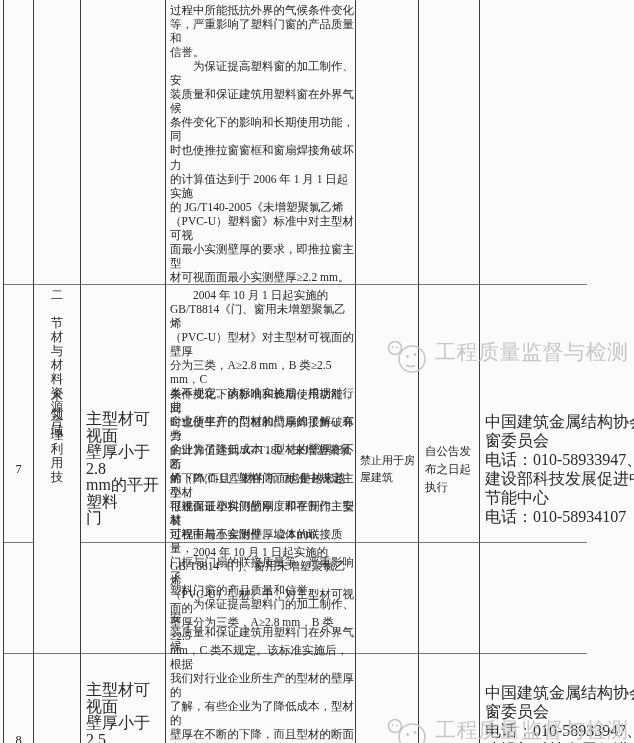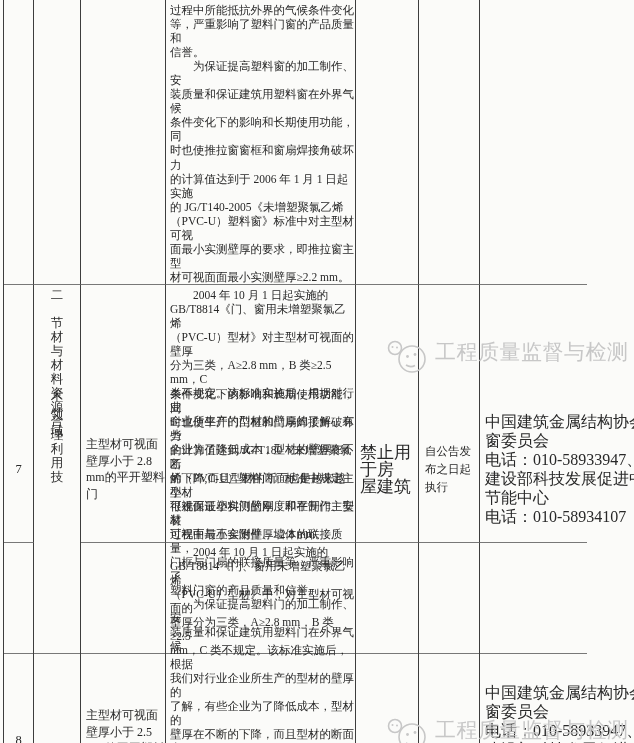--- a/index.html
+++ b/index.html
@@ -36,26 +36,26 @@
     text-align:center;font-size:12.5px;
   }
   .cat{
     vertical-align:top;text-align:center;
     font-size:12.5px;line-height:14px;
     white-space:pre-line;
     padding-top:3px;
   }
   .cat2{line-height:17.5px;padding-top:3px;}
   .item{
-    font-size:12px;line-height:16.5px;
+    font-size:16px;line-height:16.5px;
     white-space:pre-line;
     padding-left:5px;
   }
   .scope{
-    font-size:17px;line-height:17px;
+    font-size:11px;line-height:17px;
     white-space:pre-line;
     padding-left:4px;
     font-family:Liberation Serif, serif;
   }
   .eff{
     font-size:11.5px;line-height:18px;
     white-space:pre-line;
     padding-left:6px;
     margin-left:48px;
   }

